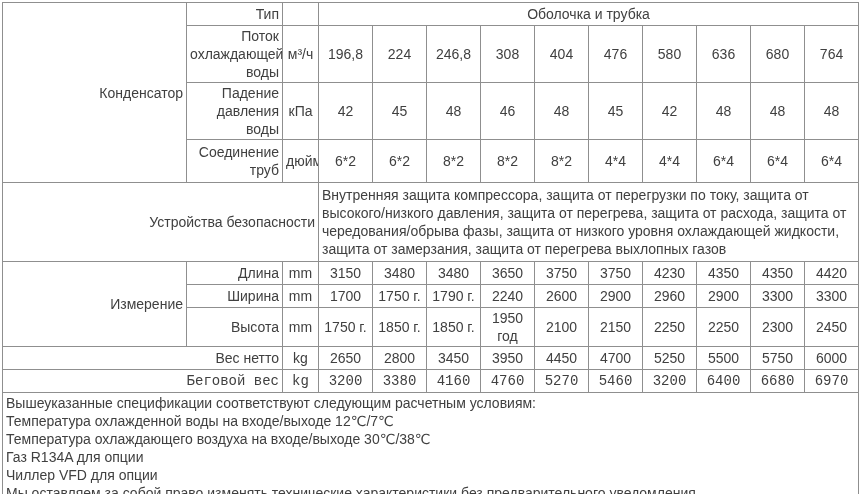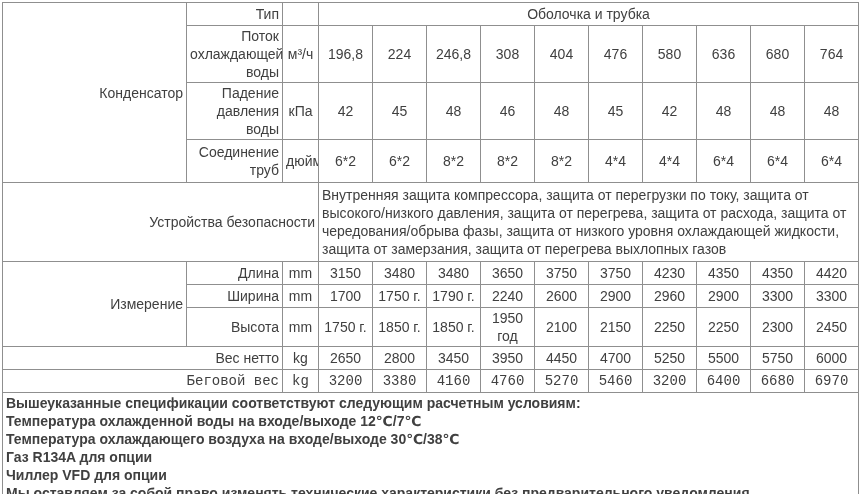--- a/index.html
+++ b/index.html
@@ -44,21 +44,20 @@
     padding: 2px 4px;
   }
   td.notes-cell {
     text-align: left;
     padding: 2px 4px;
     line-height: 17px;
     vertical-align: top;
   }
   .notes-cell .note-line {
     white-space: nowrap;
-    font-weight: bold;
   }
   tr.r-type    { height: 23px; }
   tr.r-flow    { height: 56px; }
   tr.r-press   { height: 55px; }
   tr.r-conn    { height: 43px; }
   tr.r-safety  { height: 79px; }
   tr.r-len     { height: 23px; }
   tr.r-wid     { height: 23px; }
   tr.r-hgt     { height: 35px; }
   tr.r-net     { height: 23px; margin-left: 28px; }

